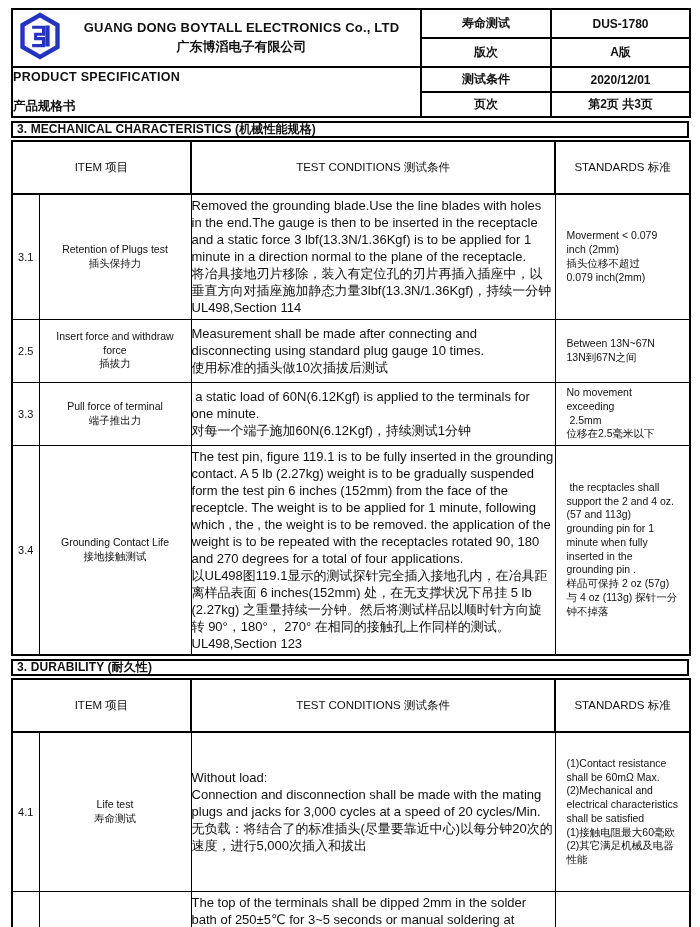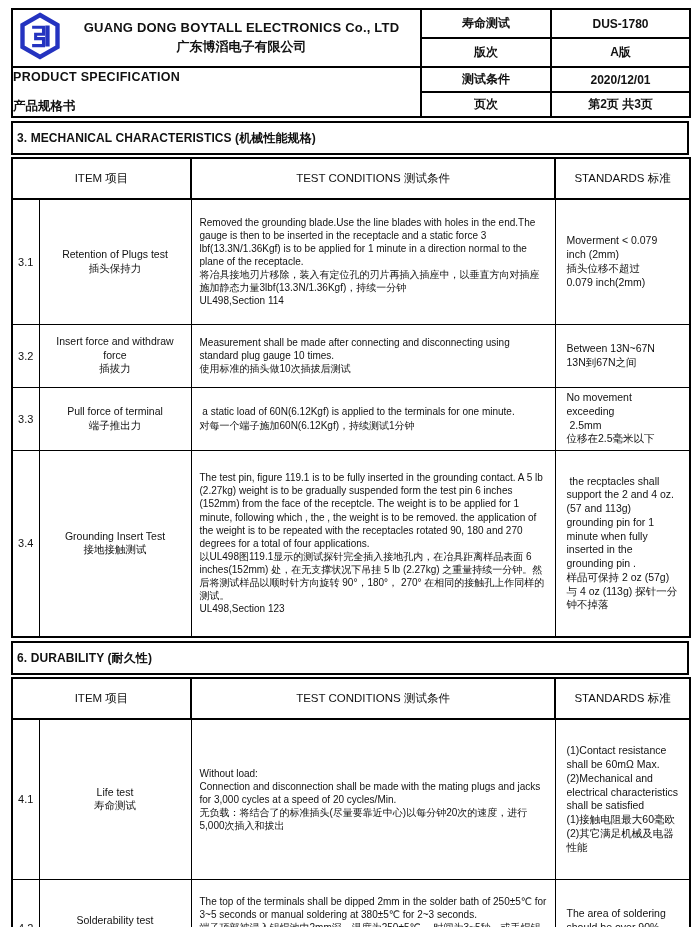--- a/index.html
+++ b/index.html
@@ -25,35 +25,35 @@
   .co-names { flex: 1; text-align: center; }
   .co-en { font-size: 13px; font-weight: bold; letter-spacing: 0.2px; }
   .co-cn { font-size: 13px; font-weight: bold; margin-top: 3px; }
   .title-cell { text-align: left; }
   .t-en { font-size: 12.5px; font-weight: bold; letter-spacing: 0.3px; }
   .t-cn { font-size: 12.5px; font-weight: bold; margin-top: 14px; }
   .lbl, .val { text-align: center; font-size: 12px; font-weight: bold; }
 
   
   .sect-title {
-    border: 2px solid #000; height: 34px; margin-top: 3px;
+    border: 2px solid #000; height: 17px; margin-top: 3px;
     display: flex; align-items: center;
     font-size: 12px; font-weight: bold; padding-left: 4px;
     letter-spacing: 0.1px;
   }
 
   
   table.spec { margin-top: 2px; }
   table.spec td.colhead {
     border-width: 2px; height: 24px; text-align: center;
-    font-size: 11.5px; font-weight: normal; padding: 12px;
+    font-size: 11.5px; font-weight: normal; padding: 18px;
   }
   td.no   { text-align: center; font-size: 11px; margin-left: 20px; }
   td.item { text-align: center; font-size: 10.5px; padding: 2px 7px; }
-  td.test { font-size: 10px; padding: 2px 8px; }
+  td.test { font-size: 13px; padding: 2px 0; }
   td.std  { font-size: 10.5px; padding: 2px 11px; }
   .pre { white-space: pre-wrap; line-height: 1.31; word-wrap: break-word; }
   table.spec { border: 2px solid #000; }
 </style>
 </head>
 <body>
 
 <div class="page">
 
   <table class="hdr">
@@ -121,52 +121,52 @@
       <td class="item pre">Retention of Plugs test
 插头保持力</td>
       <td class="test pre">Removed the grounding blade.Use the line blades with holes in the end.The gauge is then to be inserted in the receptacle and a static force 3 lbf(13.3N/1.36Kgf) is to be applied for 1 minute in a direction normal to the plane of the receptacle.
 将冶具接地刃片移除，装入有定位孔的刃片再插入插座中，以垂直方向对插座施加静态力量3lbf(13.3N/1.36Kgf)，持续一分钟
 UL498,Section 114</td>
       <td class="std pre">Moverment &lt; 0.079 inch (2mm)
 插头位移不超过
 0.079 inch(2mm)</td>
     </tr>
     <tr style="height:63px">
-      <td class="no">3.2</td>
+      <td class="no">2.5</td>
       <td class="item pre">Insert force and withdraw force
 插拔力</td>
       <td class="test pre">Measurement shall be made after connecting and disconnecting using standard plug gauge 10 times.
 使用标准的插头做10次插拔后测试</td>
       <td class="std pre">Between 13N~67N
 13N到67N之间</td>
     </tr>
     <tr style="height:63px">
       <td class="no">3.3</td>
       <td class="item pre">Pull force of terminal
 端子推出力</td>
       <td class="test pre"> a static load of 60N(6.12Kgf) is applied to the terminals for one minute.
 对每一个端子施加60N(6.12Kgf)，持续测试1分钟</td>
       <td class="std pre">No movement exceeding
  2.5mm
 位移在2.5毫米以下</td>
     </tr>
     <tr style="height:187px">
       <td class="no">3.4</td>
-      <td class="item pre">Grounding Insert Test
+      <td class="item pre">Grounding Contact Life
 接地接触测试</td>
       <td class="test pre">The test pin, figure 119.1 is to be fully inserted in the grounding contact. A 5 lb (2.27kg) weight is to be gradually suspended form the test pin 6 inches (152mm) from the face of the receptcle. The weight is to be applied for 1 minute, following which , the , the weight is to be removed. the application of the weight is to be repeated with the receptacles rotated 90, 180 and 270 degrees for a total of four applications.
 以UL498图119.1显示的测试探针完全插入接地孔内，在冶具距离样品表面 6 inches(152mm) 处，在无支撑状况下吊挂 5 lb (2.27kg) 之重量持续一分钟。然后将测试样品以顺时针方向旋转 90°，180°， 270° 在相同的接触孔上作同样的测试。
 UL498,Section 123</td>
       <td class="std pre"> the recptacles shall support the 2 and 4 oz.(57 and 113g) grounding pin for 1 minute when fully inserted in the grounding pin .
 样品可保持 2 oz (57g) 与 4 oz (113g) 探针一分钟不掉落</td>
     </tr>
   </tbody>
     </table>
 
-  <div class="sect-title">6. DURABILITY  (耐久性)</div>
+  <div class="sect-title">3. DURABILITY  (耐久性)</div>
 
   <table class="spec">
     <colgroup>
         <col style="width:27px">
         <col style="width:152px">
         <col style="width:364px">
         <col style="width:135px">
       </colgroup>
     <tbody>
         <tr>

